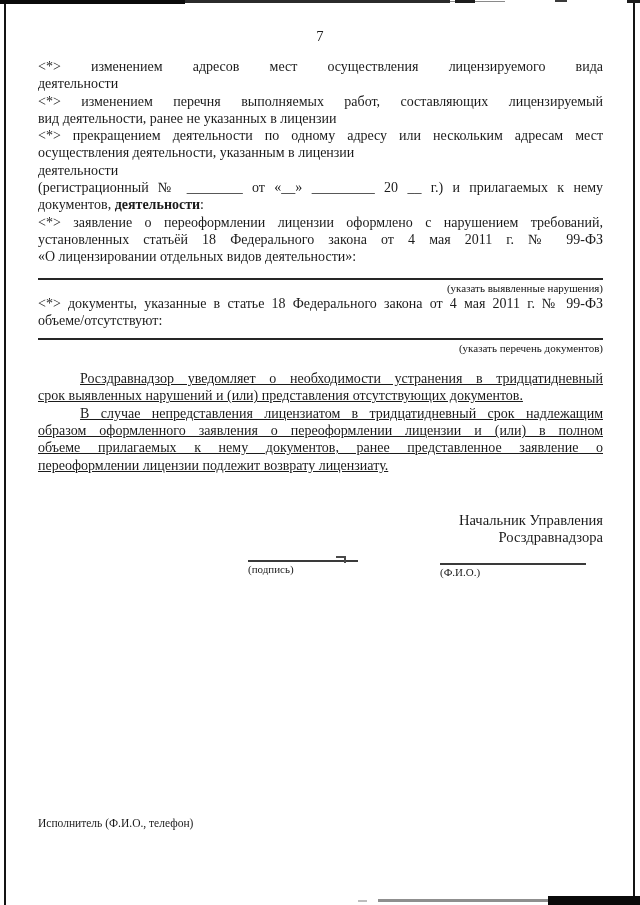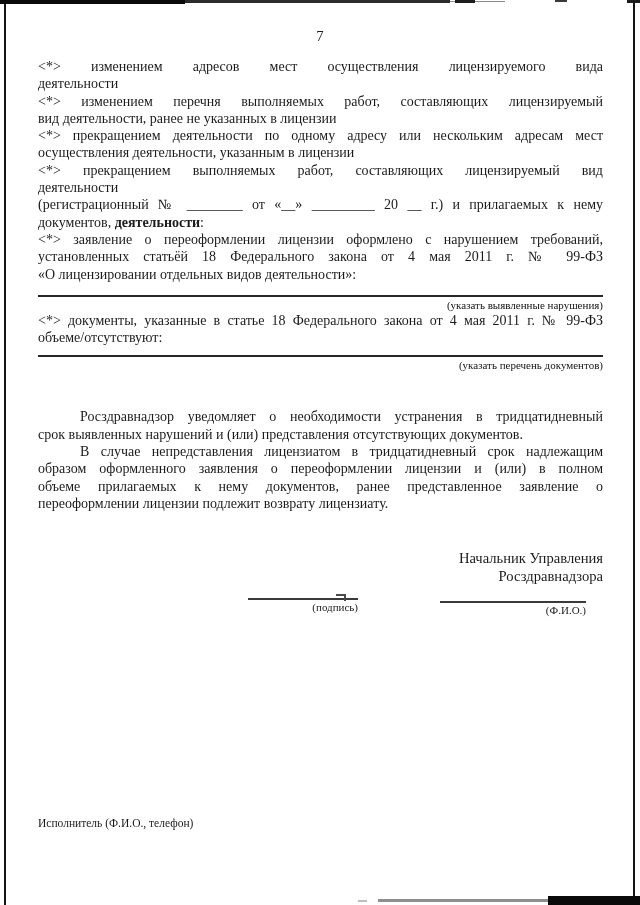--- a/index.html
+++ b/index.html
@@ -30,27 +30,27 @@
       text-align:justify;text-align-last:left;overflow:hidden;}
   .ln.j{text-align-last:justify;}
   .ln.ind{padding-left:42px;}
   .ln b{font-weight:bold;}
 
   .rule{border:0;border-top:2px solid #262626;margin:0;height:0;}
   .rule1{margin-top:12px;}
   .rule2{margin-top:9px;}
   .caption{font-size:11px;line-height:13px;text-align:right;margin-top:2px;color:#141414;}
 
-  .para2{margin-top:36px;}
+  .para2{margin-top:15px;text-decoration:underline;}
 
   .sig-title{margin-top:38px;font-size:14.6px;line-height:17.3px;text-align:right;}
   .sig-row{position:relative;height:46px;margin-top:13px;}
   .sig-slot{position:absolute;top:0;}
   .sig-slot .sig-line{border-top:2px solid #3a3a3a;height:0;}
-  .sig-slot .sig-cap{font-size:11px;line-height:13px;text-align:right;margin-top:1px;}
+  .sig-slot .sig-cap{font-size:11px;line-height:13px;text-align:left;margin-top:1px;}
   .sig-slot.s1{left:210px;width:110px;}
   .sig-slot.s2{left:402px;width:146px;top:3px;}
   .sig-tick{position:absolute;left:298px;top:-4px;width:8px;height:5px;
     border-top:2px solid #4a4a4a;border-right:2px solid #4a4a4a;}
 
   .footer-exec{position:absolute;left:38px;top:816px;font-size:11.5px;line-height:14px;}
 </style>
 </head>
 <body>
 
@@ -71,21 +71,20 @@
   <div class="page-number">7</div>
 
   <div class="content">
 
     <div class="ln j">&lt;*&gt; изменением адресов мест осуществления лицензируемого вида</div>
     <div class="ln">деятельности</div>
     <div class="ln j">&lt;*&gt; изменением перечня выполняемых работ, составляющих лицензируемый</div>
     <div class="ln">вид деятельности, ранее не указанных в лицензии</div>
     <div class="ln j">&lt;*&gt; прекращением деятельности по одному адресу или нескольким адресам мест</div>
     <div class="ln">осуществления деятельности, указанным в лицензии</div>
-    <div class="ln j">&lt;*&gt; прекращением выполняемых работ, составляющих лицензируемый вид</div>
     <div class="ln">деятельности</div>
     <div class="ln j">(регистрационный № ________ от «__» _________ 20 __ г.)  и прилагаемых к нему</div>
 
     <div class="ln"><span>документов, </span><b>деятельности</b><span>:</span></div>
 
     <div class="ln j">&lt;*&gt; заявление  о переоформлении лицензии оформлено с нарушением требований,</div>
     <div class="ln j">установленных статьёй 18 Федерального закона от 4 мая 2011 г. № 99-ФЗ</div>
     <div class="ln">«О лицензировании отдельных видов деятельности»:</div>
 
     <hr class="rule rule1">

